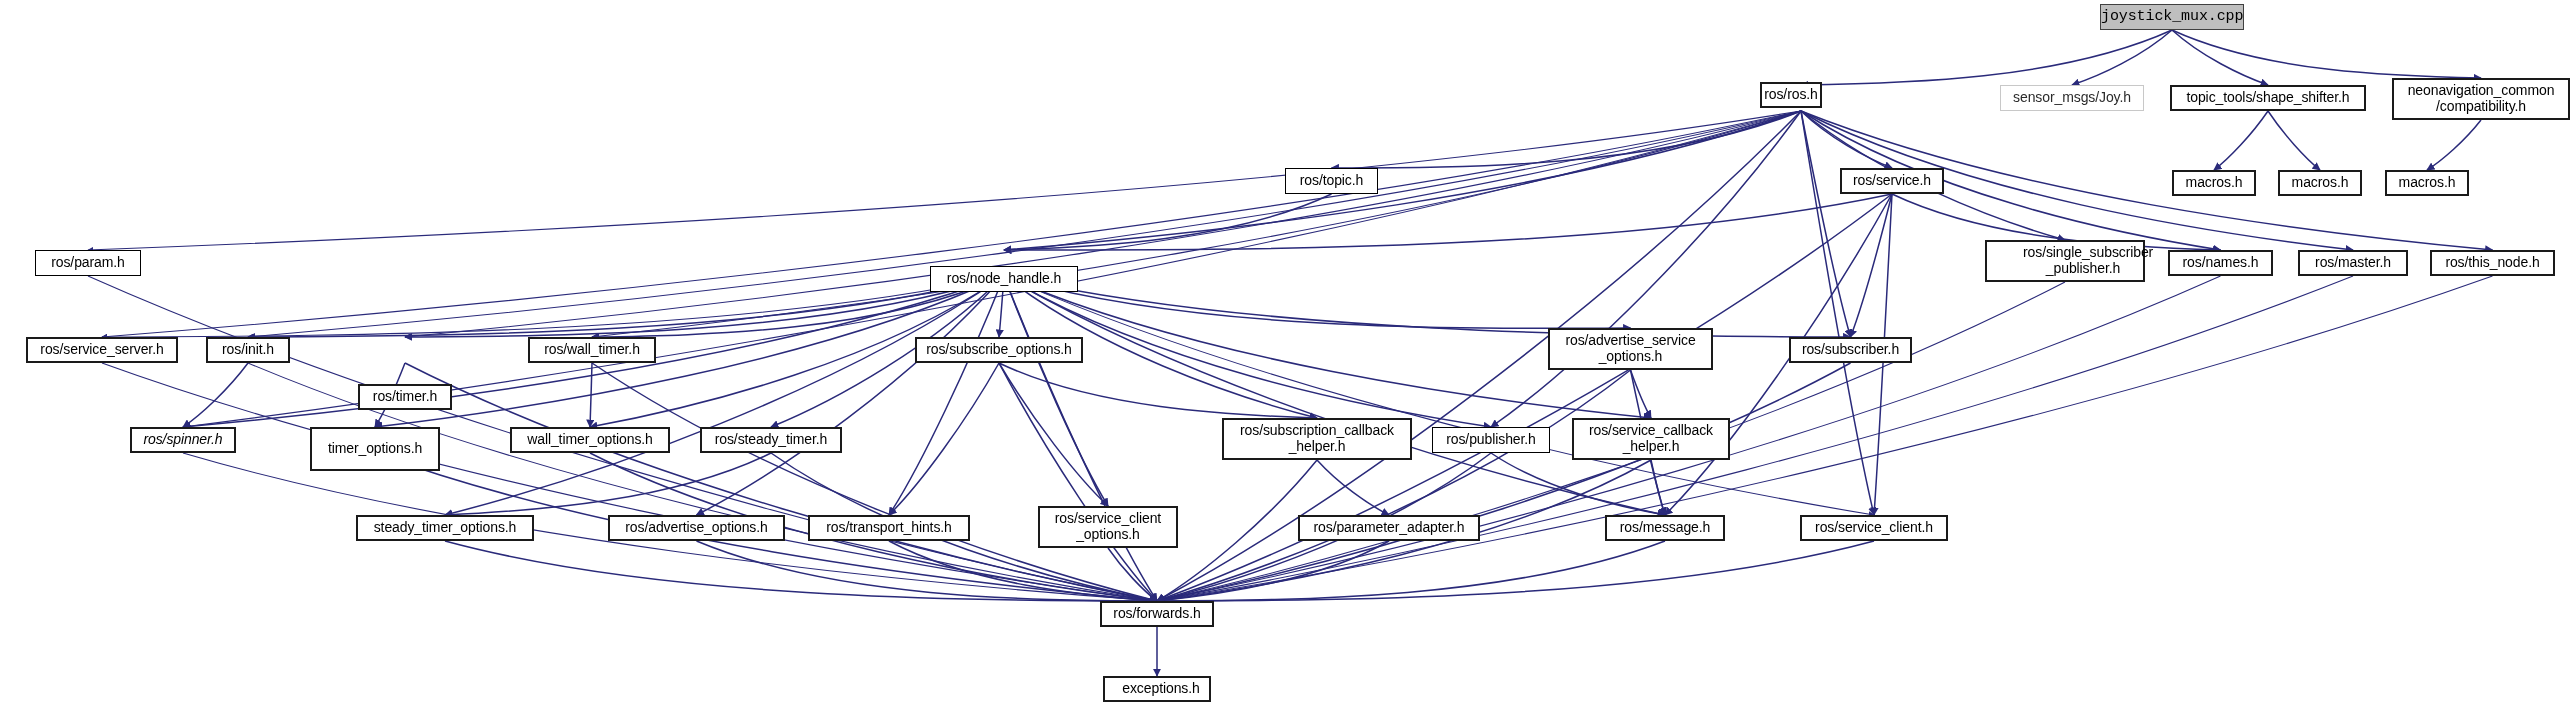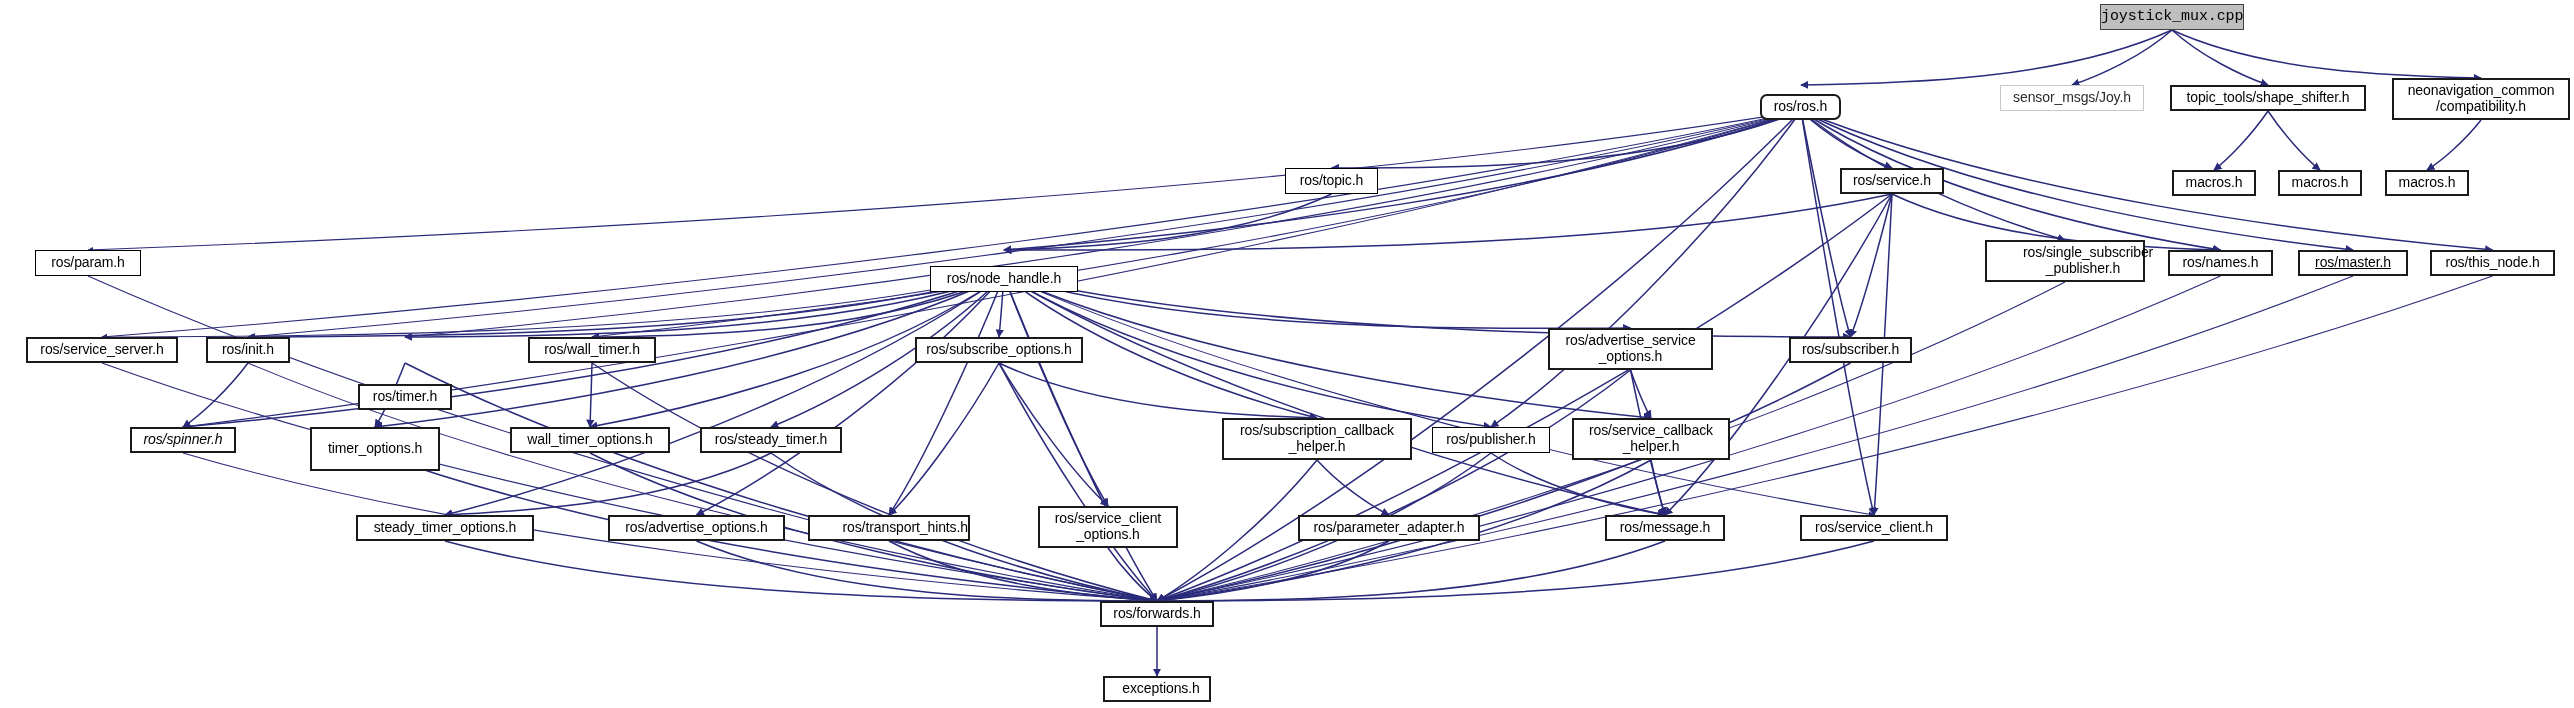--- a/index.html
+++ b/index.html
@@ -152,57 +152,57 @@
       <path d="M 1874 541 C 1658.9 598.7, 1357.76 600.4, 1157 601" fill="none" stroke="#2a2a7a" stroke-width="1.5" marker-end="url(#arrow)"></path>
       <path d="M 1850.5 363 C 1642.45 477.65999999999997, 1351.18 561.24, 1157 601" fill="none" stroke="#2a2a7a" stroke-width="1.5" marker-end="url(#arrow)"></path>
       <path d="M 2065 282 C 1792.6 422.58, 1411.24 543.4200000000001, 1157 601" fill="none" stroke="#2a2a7a" stroke-width="1.1" marker-end="url(#arrow)"></path>
       <path d="M 2220.5 276 C 1901.45 418.5, 1454.78 542.1, 1157 601" fill="none" stroke="#2a2a7a" stroke-width="1.1" marker-end="url(#arrow)"></path>
       <path d="M 2353 276 C 1994.2 418.5, 1491.88 542.1, 1157 601" fill="none" stroke="#2a2a7a" stroke-width="1.1" marker-end="url(#arrow)"></path>
       <path d="M 2492.5 276 C 2091.85 418.5, 1530.94 542.1, 1157 601" fill="none" stroke="#2a2a7a" stroke-width="1.1" marker-end="url(#arrow)"></path>
       <path d="M 1157 627 C 1157 642.68, 1157 665.22, 1157 676" fill="none" stroke="#2a2a7a" stroke-width="1.5" marker-end="url(#arrow)"></path>
     </svg>
   <div id="node-layer">
       <div class="graph-node root" style="left: 2100px; top: 4px; width: 144px; height: 26px; font-size: 15px;"><span class="node-label">joystick_mux.cpp</span></div>
-      <div class="graph-node thick" style="left: 1760px; top: 94px; width: 81px; height: 26px; font-size: 14px; border-radius: 7px;"><span class="node-label">ros/ros.h</span></div>
+      <div class="graph-node thick" style="left: 1760px; top: 82px; width: 62px; height: 26px; font-size: 14px;"><span class="node-label">ros/ros.h</span></div>
       <div class="graph-node faded" style="left: 2000px; top: 85px; width: 144px; height: 26px; font-size: 14px;"><span class="node-label">sensor_msgs/Joy.h</span></div>
       <div class="graph-node thick" style="left: 2170px; top: 85px; width: 196px; height: 26px; font-size: 14px;"><span class="node-label">topic_tools/shape_shifter.h</span></div>
       <div class="graph-node thick" style="left: 2392px; top: 78px; width: 178px; height: 42px; font-size: 14px;"><span class="node-label">neonavigation_common
 /compatibility.h</span></div>
       <div class="graph-node" style="left: 1285px; top: 168px; width: 93px; height: 26px; font-size: 14px;"><span class="node-label">ros/topic.h</span></div>
       <div class="graph-node thick" style="left: 1840px; top: 168px; width: 104px; height: 26px; font-size: 14px;"><span class="node-label">ros/service.h</span></div>
       <div class="graph-node thick" style="left: 2172px; top: 170px; width: 84px; height: 26px; font-size: 14px;"><span class="node-label">macros.h</span></div>
       <div class="graph-node thick" style="left: 2278px; top: 170px; width: 84px; height: 26px; font-size: 14px;"><span class="node-label">macros.h</span></div>
       <div class="graph-node thick" style="left: 2385px; top: 170px; width: 84px; height: 26px; font-size: 14px;"><span class="node-label">macros.h</span></div>
       <div class="graph-node" style="left: 35px; top: 250px; width: 106px; height: 26px; font-size: 14px;"><span class="node-label">ros/param.h</span></div>
       <div class="graph-node" style="left: 930px; top: 266px; width: 148px; height: 26px; font-size: 14px;"><span class="node-label">ros/node_handle.h</span></div>
       <div class="graph-node thick" style="left: 1985px; top: 240px; width: 160px; height: 42px; font-size: 14px; padding-left: 36px;"><span class="node-label">ros/single_subscriber
 _publisher.h</span></div>
       <div class="graph-node thick" style="left: 2168px; top: 250px; width: 105px; height: 26px; font-size: 14px;"><span class="node-label">ros/names.h</span></div>
-      <div class="graph-node thick" style="left: 2298px; top: 250px; width: 110px; height: 26px; font-size: 14px; text-decoration: underline;"><span class="node-label">ros/master.h</span></div>
+      <div class="graph-node thick" style="left: 2298px; top: 250px; width: 110px; height: 26px; font-size: 14px;"><span class="node-label">ros/master.h</span></div>
       <div class="graph-node thick" style="left: 2430px; top: 250px; width: 125px; height: 26px; font-size: 14px;"><span class="node-label">ros/this_node.h</span></div>
       <div class="graph-node thick" style="left: 26px; top: 337px; width: 152px; height: 26px; font-size: 14px;"><span class="node-label">ros/service_server.h</span></div>
       <div class="graph-node thick" style="left: 206px; top: 337px; width: 84px; height: 26px; font-size: 14px;"><span class="node-label">ros/init.h</span></div>
       <div class="graph-node thick" style="left: 358px; top: 337px; width: 94px; height: 26px; font-size: 14px; margin-top: 47px;"><span class="node-label">ros/timer.h</span></div>
       <div class="graph-node thick" style="left: 528px; top: 337px; width: 128px; height: 26px; font-size: 14px;"><span class="node-label">ros/wall_timer.h</span></div>
       <div class="graph-node thick" style="left: 915px; top: 337px; width: 168px; height: 26px; font-size: 14px;"><span class="node-label">ros/subscribe_options.h</span></div>
       <div class="graph-node thick" style="left: 1548px; top: 328px; width: 165px; height: 42px; font-size: 14px;"><span class="node-label">ros/advertise_service
 _options.h</span></div>
       <div class="graph-node thick" style="left: 1789px; top: 337px; width: 123px; height: 26px; font-size: 14px;"><span class="node-label">ros/subscriber.h</span></div>
       <div class="graph-node thick" style="left: 130px; top: 427px; width: 106px; height: 26px; font-size: 14px; font-style: italic;"><span class="node-label">ros/spinner.h</span></div>
       <div class="graph-node thick" style="left: 310px; top: 427px; width: 130px; height: 44px; font-size: 14px;"><span class="node-label">timer_options.h</span></div>
       <div class="graph-node thick" style="left: 510px; top: 427px; width: 160px; height: 26px; font-size: 14px;"><span class="node-label">wall_timer_options.h</span></div>
       <div class="graph-node thick" style="left: 700px; top: 427px; width: 142px; height: 26px; font-size: 14px;"><span class="node-label">ros/steady_timer.h</span></div>
       <div class="graph-node thick" style="left: 1222px; top: 418px; width: 190px; height: 42px; font-size: 14px;"><span class="node-label">ros/subscription_callback
 _helper.h</span></div>
       <div class="graph-node" style="left: 1432px; top: 427px; width: 118px; height: 26px; font-size: 14px;"><span class="node-label">ros/publisher.h</span></div>
       <div class="graph-node thick" style="left: 1572px; top: 418px; width: 158px; height: 42px; font-size: 14px;"><span class="node-label">ros/service_callback
 _helper.h</span></div>
       <div class="graph-node thick" style="left: 356px; top: 515px; width: 178px; height: 26px; font-size: 14px;"><span class="node-label">steady_timer_options.h</span></div>
       <div class="graph-node thick" style="left: 608px; top: 515px; width: 177px; height: 26px; font-size: 14px;"><span class="node-label">ros/advertise_options.h</span></div>
-      <div class="graph-node thick" style="left: 808px; top: 515px; width: 162px; height: 26px; font-size: 14px; text-align: right;"><span class="node-label">ros/transport_hints.h</span></div>
+      <div class="graph-node thick" style="left: 808px; top: 515px; width: 162px; height: 26px; font-size: 14px;"><span class="node-label">ros/transport_hints.h</span></div>
       <div class="graph-node thick" style="left: 1038px; top: 506px; width: 140px; height: 42px; font-size: 14px;"><span class="node-label">ros/service_client
 _options.h</span></div>
       <div class="graph-node thick" style="left: 1298px; top: 515px; width: 182px; height: 26px; font-size: 14px;"><span class="node-label">ros/parameter_adapter.h</span></div>
       <div class="graph-node thick" style="left: 1605px; top: 515px; width: 120px; height: 26px; font-size: 14px;"><span class="node-label">ros/message.h</span></div>
       <div class="graph-node thick" style="left: 1800px; top: 515px; width: 148px; height: 26px; font-size: 14px;"><span class="node-label">ros/service_client.h</span></div>
       <div class="graph-node thick" style="left: 1100px; top: 601px; width: 114px; height: 26px; font-size: 14px;"><span class="node-label">ros/forwards.h</span></div>
       <div class="graph-node thick" style="left: 1103px; top: 676px; width: 108px; height: 26px; font-size: 14px; padding-left: 8px;"><span class="node-label">exceptions.h</span></div>
     </div>
 </div>
 

